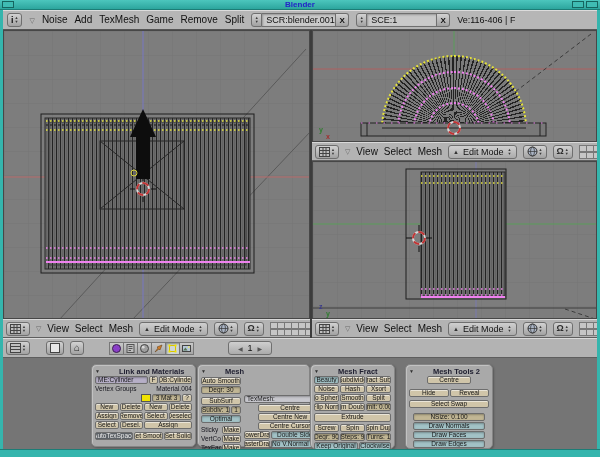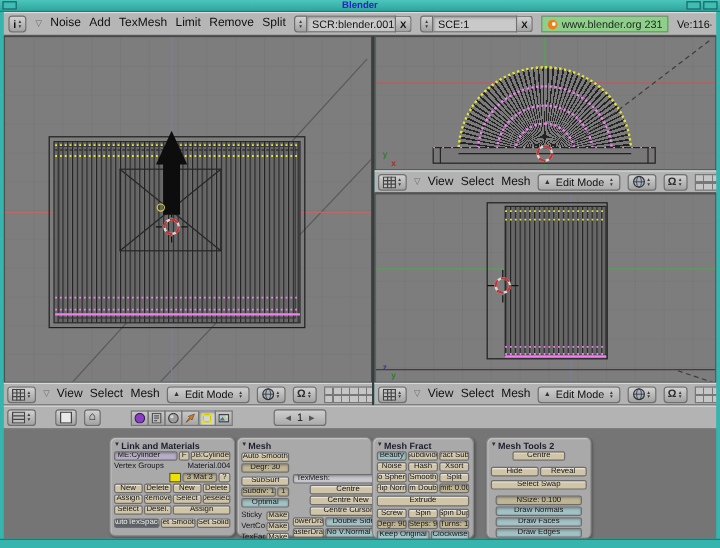--- a/index.html
+++ b/index.html
@@ -73,21 +73,21 @@
   .arc2{left:84px;top:40px;width:114px;height:114px;border:2px dotted #ef82ef}
   .arc3{left:100px;top:56px;width:82px;height:82px;border:2px dotted #ef82ef}
   .arc4{left:115px;top:71px;width:52px;height:52px;border:2px dotted #ef82ef}
 
   
   .workspace{position:absolute;left:3px;top:358px;width:594px;height:91px;
     background:#757575;overflow:hidden}
   .panel{position:absolute;background:#a9a9a9;border:1px solid #858585;border-radius:5px;
     box-shadow:inset 1px 1px 0 #c2c2c2, 1px 1px 2px rgba(0,0,0,.25);
     padding:2px 3px;box-sizing:border-box}
-  .phead{display:flex;align-items:center;gap:1px;height:8px;margin-bottom:1px}
+  .phead{display:flex;align-items:center;gap:19px;height:8px;margin-bottom:1px}
   .ptri{font-size:5px;color:#303030;line-height:5px}
   .ptitle{font-size:7.5px;font-weight:bold;color:#1d1d2e;white-space:nowrap}
   .pr{display:flex;gap:1px;margin-top:1px}
   .pbtn,.num,.on,.dark,.pfield{height:8px;border:1px solid #6d6d6d;border-radius:2px;
     display:flex;align-items:center;justify-content:center;font-size:6.5px;line-height:1;
     color:#161616;box-sizing:border-box;overflow:hidden;white-space:nowrap;flex:none}
   .pbtn{background:#d0c5a9;box-shadow:inset 0 1px 0 rgba(255,255,255,.55)}
   .num{background:#c1b694;box-shadow:inset 0 1px 2px rgba(0,0,0,.28)}
   .on{background:#a2c2c6;box-shadow:inset 0 1px 2px rgba(0,0,0,.28)}
   .dark{background:#5c6166;color:#ededed}
@@ -133,45 +133,38 @@
       <span style="font-size:9px;font-weight:bold;color:#111">i</span>
       <span class="spn">
           <span>▲</span>
           <span>▼</span>
         </span>
     </div>
     <span class="tri">▽</span>
     <span class="menu">Noise</span>
     <span class="menu">Add</span>
     <span class="menu">TexMesh</span>
-    <span class="menu">Limit</span>
+    <span class="menu">Game</span>
     <span class="menu">Remove</span>
     <span class="menu">Split</span>
     <div class="combo">
       <span class="spnbox">
           <span>▲</span>
           <span>▼</span>
         </span>
       <span class="cfield" style="width:74px">SCR:blender.001</span>
       <span class="xbtn">X</span>
     </div>
     <div class="combo">
       <span class="spnbox">
           <span>▲</span>
           <span>▼</span>
         </span>
       <span class="cfield" style="width:70px">SCE:1</span>
       <span class="xbtn">X</span>
-    </div>
-    <div class="infobox">
-      <svg width="9" height="9">
-        <circle cx="4.5" cy="4.5" r="4" fill="#f07f13"></circle>
-          <circle cx="5.5" cy="4" r="1.6" fill="#fff"></circle>
-      </svg>
-      <span class="infotext">www.blender.org 231</span>
     </div>
     <span class="stats">Ve:116-406 | F</span>
   </div>
 
   <div class="vp" style="left:3px;top:30px;width:307px;height:289px">
     <svg width="307" height="289" viewBox="0 0 307 289">
       <defs>
         <pattern id="grF" width="24" height="24" patternUnits="userSpaceOnUse">
           <rect width="24" height="24" fill="#7d7d7d"></rect>
           <path d="M0,0 H24 M0,0 V24" stroke="#747474" stroke-width="1" fill="none"></path>

